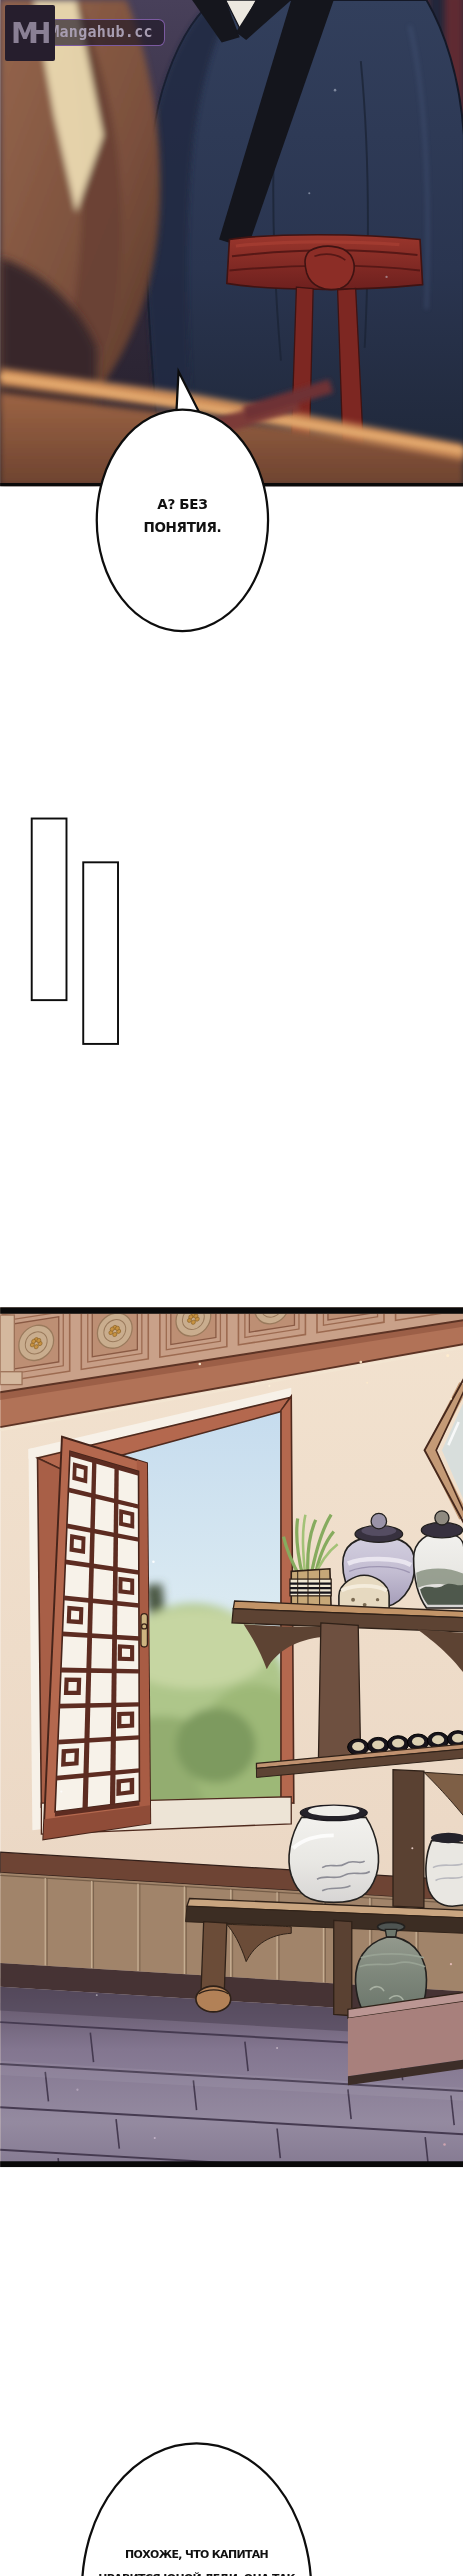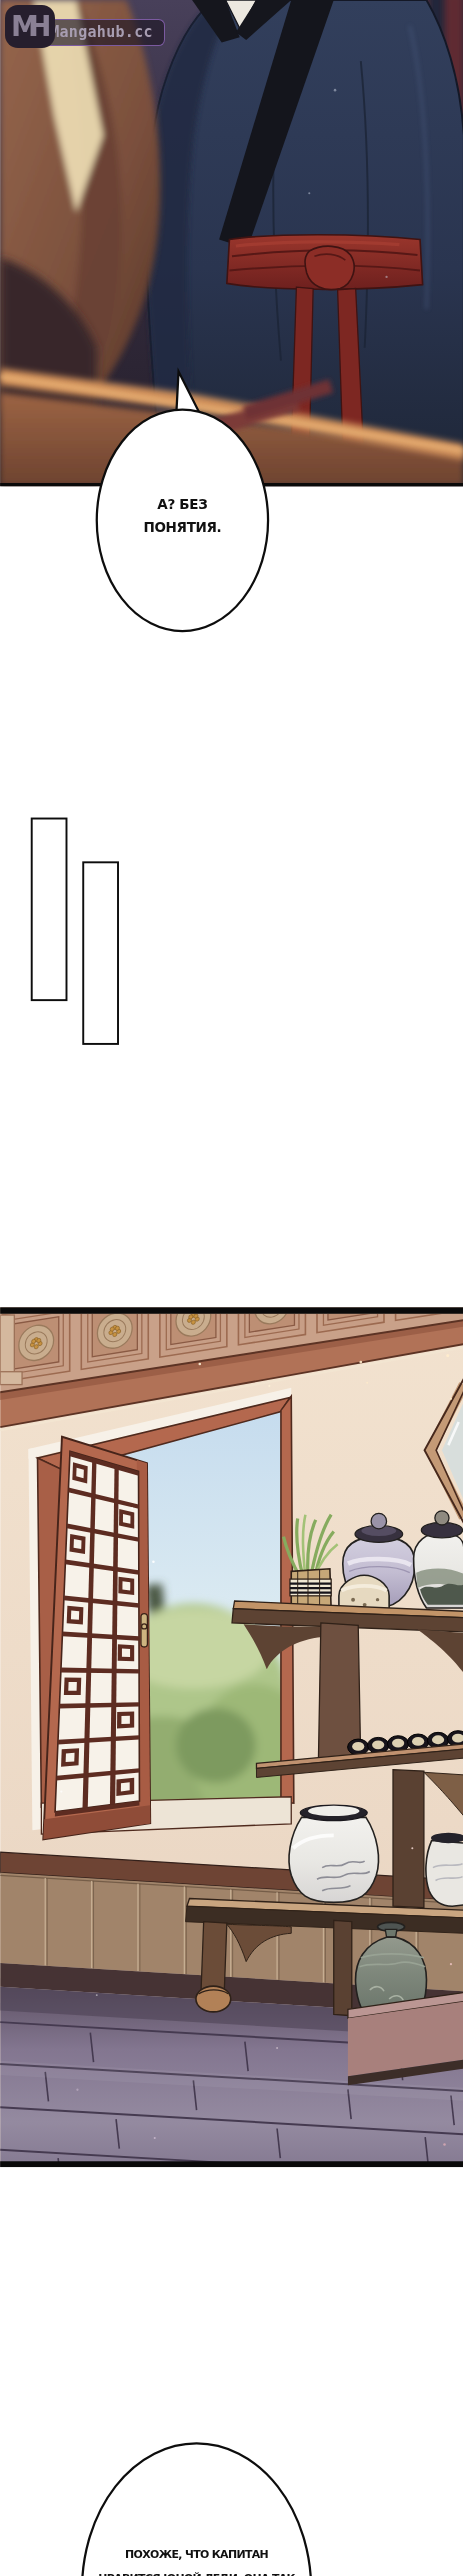--- a/index.html
+++ b/index.html
@@ -7,22 +7,22 @@
         font-family:"DejaVu Sans",sans-serif;}
   .scene-svg{position:absolute;left:0;top:0;}
   
   .wm{position:absolute;left:5.2px;top:5.2px;width:180px;height:52px;}
   .wm-banner{position:absolute;left:32px;top:13.5px;height:27px;width:128px;
              background:rgba(33,25,40,.68);border:1.3px solid #7b5aa0;border-left:none;
              border-radius:0 6.4px 6.4px 0;display:flex;align-items:center;
              padding-left:13px;box-sizing:border-box;z-index:1;}
   .wm-banner span{color:#a79db1;font-family:"DejaVu Sans Mono",monospace;
                   font-size:15px;font-weight:700;letter-spacing:0.3px;}
-  .wm-badge{position:absolute;left:0;top:0;width:50px;height:43px;background:#261e2d;
-            border-radius:13px;display:flex;align-items:center;justify-content:center;z-index:2;}
+  .wm-badge{position:absolute;left:0;top:0;width:50px;height:56px;background:#261e2d;
+            border-radius:2px;display:flex;align-items:center;justify-content:center;z-index:2;}
   .wm-badge span{color:#8a8095;font-size:28px;font-weight:700;letter-spacing:-11px;
                  padding-right:9px;font-family:"DejaVu Sans",sans-serif;}
   .bubble-text{font-weight:700;fill:#111;text-anchor:middle;}
 </style>
 </head>
 <body>
 
 <div class="page">
 
 <svg class="scene-svg" width="464" height="2576" viewBox="0 0 720 4000" xmlns="http://www.w3.org/2000/svg">

